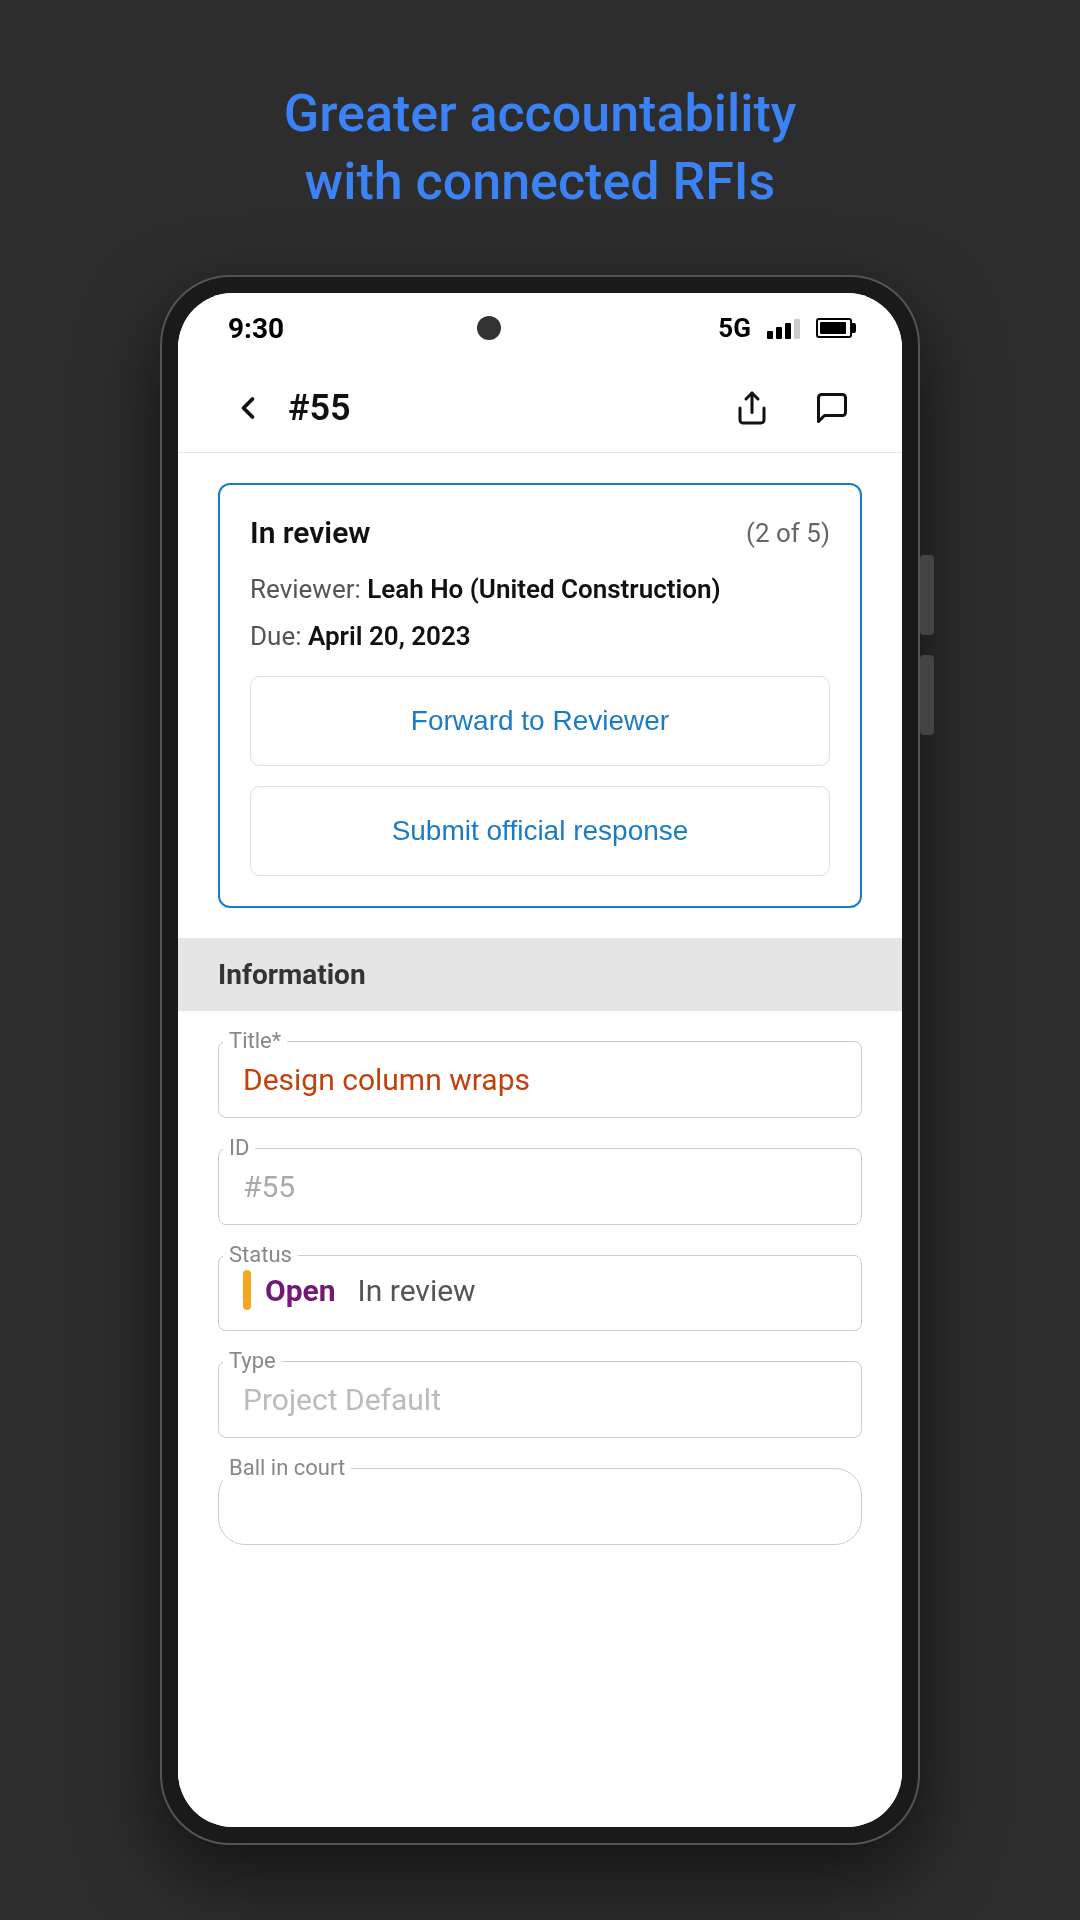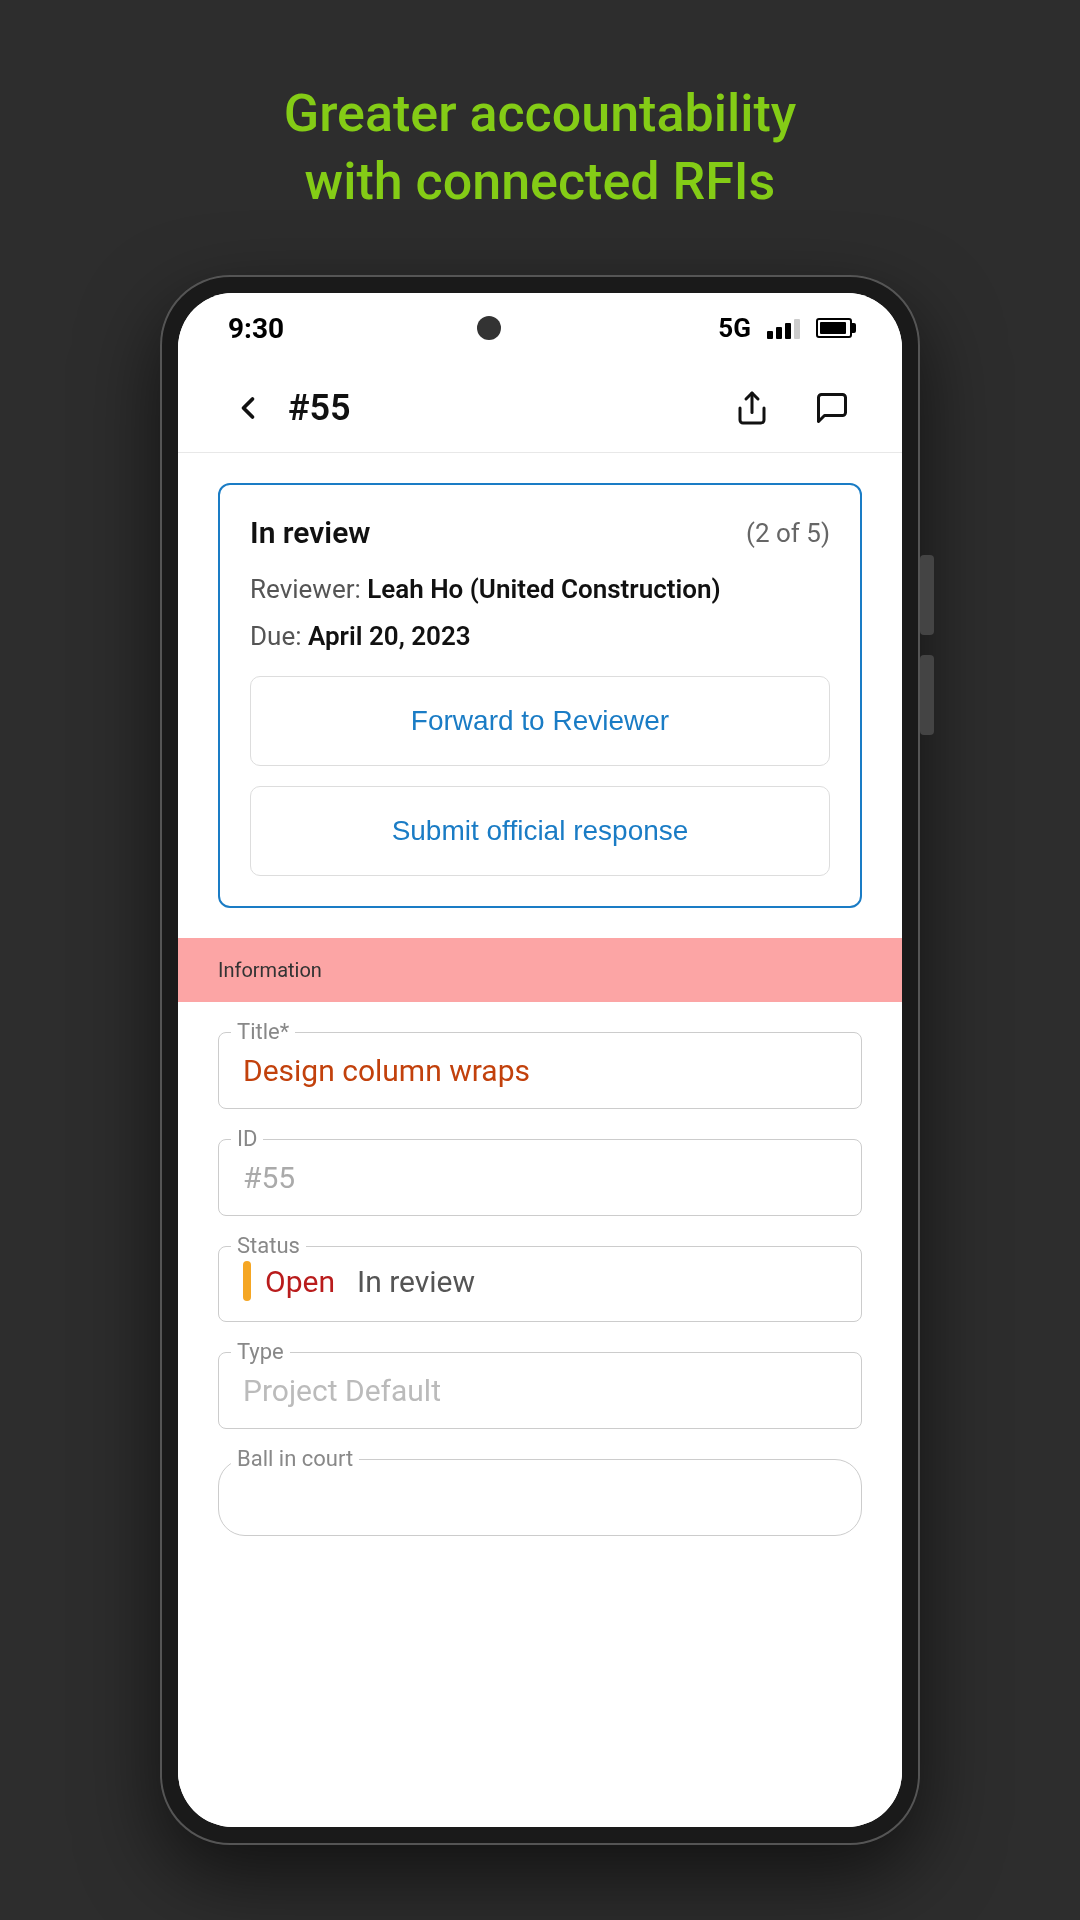--- a/index.html
+++ b/index.html
@@ -11,21 +11,21 @@
       background: #2d2d2d;
       font-family: -apple-system, BlinkMacSystemFont, 'Segoe UI', Roboto, sans-serif;
       overflow: hidden;
       display: flex;
       flex-direction: column;
       align-items: center;
     }
 
     .page-header {
       text-align: center;
-      color: #84cc16;
+      color: #3b82f6;
       margin-top: 80px;
       margin-bottom: 60px;
     }
 
     .page-header h1 {
       font-size: 52px;
       font-weight: 500;
       line-height: 1.3;
     }
 
@@ -235,45 +235,45 @@
       font-weight: 500;
       color: #1a7cc5;
       cursor: pointer;
       text-align: center;
       margin-top: 20px;
       display: block;
     }
 
     
     .section-header {
-      background: #fca5a5;
+      background: #e5e5e5;
       padding: 20px 40px;
-      font-size: 20px;
-      font-weight: 400;
+      font-size: 28px;
+      font-weight: 700;
       color: #333;
     }
 
     
     .form-section {
       padding: 0 40px;
       background: #fff;
     }
 
     .form-field {
       position: relative;
       margin: 30px 0;
       border: 1.5px solid #ccc;
       border-radius: 8px;
       padding: 14px 24px 20px;
     }
 
     .field-label {
       position: absolute;
       top: -14px;
-      left: 12px;
+      left: 4px;
       background: #fff;
       padding: 0 6px;
       font-size: 22px;
       color: #888;
     }
 
     .field-label .required {
       color: #888;
     }
 
@@ -300,22 +300,22 @@
     .status-indicator {
       width: 8px;
       height: 40px;
       background: #f5a623;
       border-radius: 4px;
       flex-shrink: 0;
     }
 
     .status-text-open {
       font-size: 30px;
-      font-weight: 400;
-      color: #b91c1c;
+      font-weight: 700;
+      color: #701a75;
     }
 
     .status-text-sub {
       font-size: 30px;
       color: #555;
       margin-left: 8px;
     }
 
     
     .phone-vol-up,

